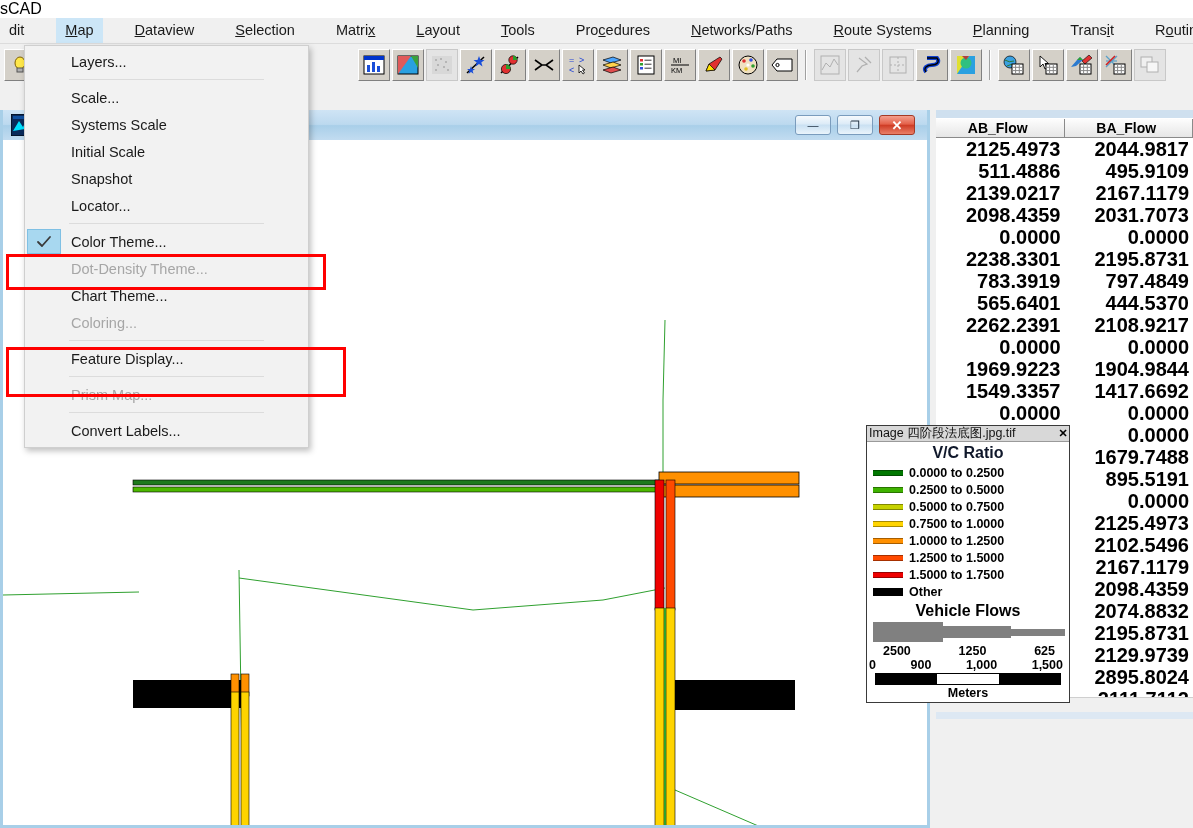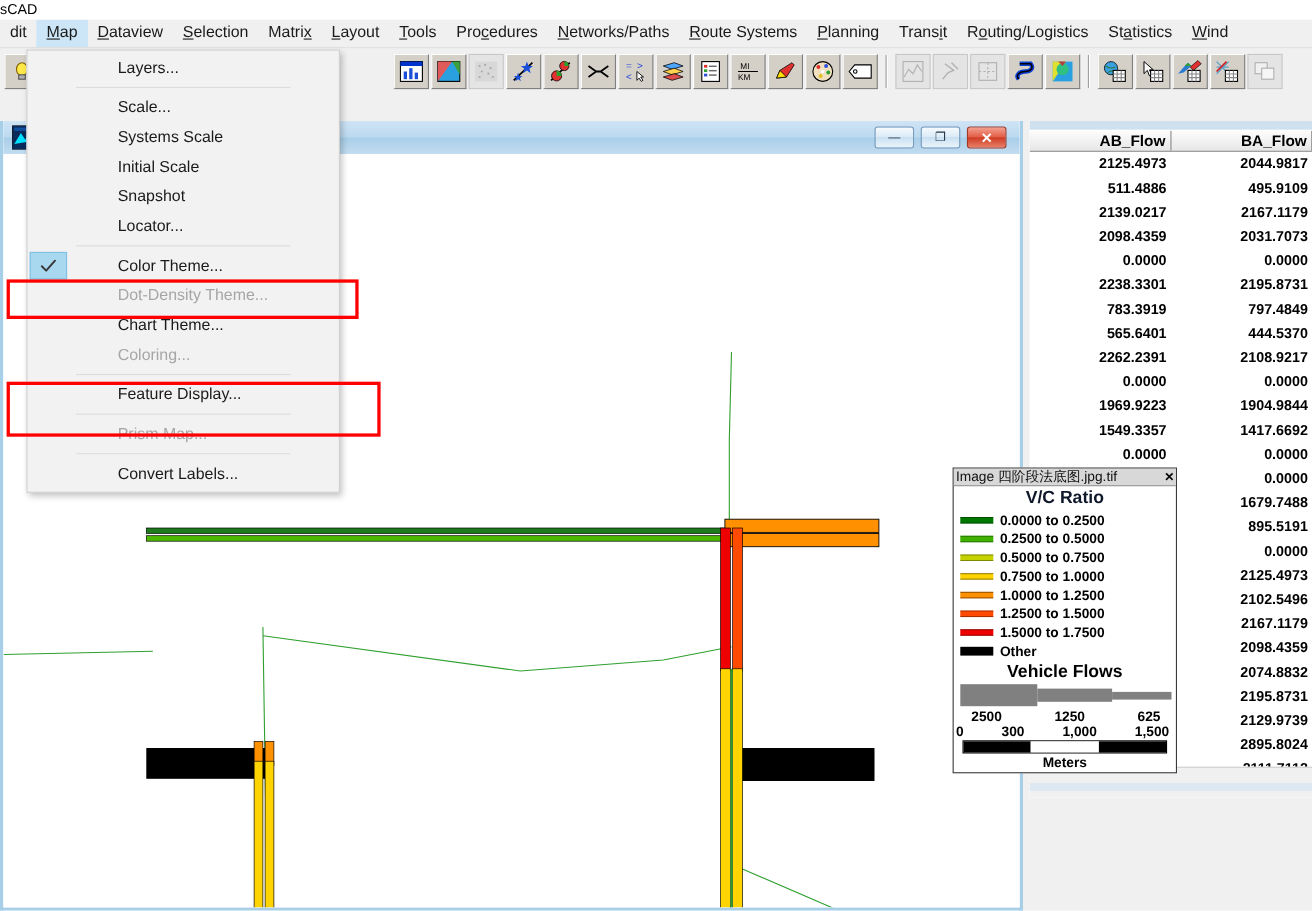--- a/index.html
+++ b/index.html
@@ -8,29 +8,29 @@
     width: 1193px; height: 828px;
     overflow: hidden;
     font-family: "Liberation Sans", sans-serif;
     background: #ffffff;
   }
   #app { position: relative; width: 1193px; height: 828px; overflow: hidden; background:#f0f0f0; }
 
   
   .app-title-strip {
     position: absolute; left: 0; top: 0; width: 1193px; height: 18px;
-    background: #ffffff; color: #000; font-size: 13px; line-height: 18px;
+    background: #ffffff; color: #000; font-size: 16px; line-height: 18px;
     padding-left: 0px; white-space: nowrap; overflow: hidden;
   }
 
   
   .menubar {
     position: absolute; left: 0; top: 18px; width: 1193px; height: 26px;
     background: #f0f0f0; border-bottom: 1px solid #dcdcdc;
-    display: flex; align-items: flex-start; white-space: nowrap; overflow: hidden;
+    display: flex; align-items: flex-start; white-space: nowrap; overflow: hidden; gap: 23px;
   }
   .menu-item {
     font-size: 14.5px; color: #1a1a1a; padding: 3px 9px 4px 9px;
     line-height: 18px; cursor: default;
   }
   .menu-item.active { background: #cce6f7; }
   .menu-item u { text-decoration: underline; }
 
   
   .toolbar {
@@ -125,40 +125,40 @@
   .scale-unit { text-align:center; font-size:12.5px; font-weight:bold; margin-top:1px; }
 
   
   .datatable {
     position: absolute; left: 936px; top: 110px; width: 257px; height: 615px;
     background:#ffffff; overflow:hidden; z-index: 5;
   }
   .dt-topstrip { height:8px; background:#cfe0ef; }
   .dt-header { display:flex; height:20px; background: linear-gradient(to bottom,#fdfdfd,#e6e6e6);
                border-top:1px solid #ffffff; border-bottom:1px solid #8a8a8a; }
-  .dt-th { flex:1 1 0; text-align:right; font-size:14px; font-weight:bold; color:#000;
+  .dt-th { flex:1 1 0; text-align:center; font-size:14px; font-weight:bold; color:#000;
            padding-right:4px; line-height:19px; border-right:1px solid #8a8a8a; overflow:hidden;}
   .dt-body { }
   .dt-row { display:flex; height:22px; }
-  .dt-td { flex:1 1 0; text-align:right; font-size:13px; font-weight:bold; color:#000;
+  .dt-td { flex:1 1 0; text-align:right; font-size:20px; font-weight:bold; color:#000;
            padding-right:4px; line-height:22px; white-space:nowrap; overflow:hidden; }
   .dt-row.clipped { height:11px; overflow:hidden; }
   .dt-row.clipped .dt-td { line-height:22px; }
   .dt-footer { position:absolute; left:0; bottom:0; width:100%; height:28px;
                background:#f0f0f0; border-top:1px solid #cfcfcf; }
   .dt-footer-line { position:absolute; left:0; bottom:6px; width:100%; height:7px; background:#dde8f3; }
 
   
   .dropdown {
     position: absolute; left: 24px; top: 45px; width: 285px;
     background: #f2f2f2; border: 1px solid #cfcfcf;
     box-shadow: 2px 3px 6px rgba(0,0,0,.25);
     z-index: 100; padding: 2px 0 3px 0;
   }
-  .dd-item { display:flex; align-items:center; height:27px; position:relative;gap:36px; }
+  .dd-item { display:flex; align-items:center; height:27px; position:relative; }
   .dd-check {
     width: 34px; height: 25px; margin-left:2px; flex:0 0 auto;
     display:flex; align-items:center; justify-content:center;
   }
   .dd-item.checked .dd-check { background:#a8d8f0; border:1px solid #7fc0e4; }
   .dd-check svg { display:block; }
   .dd-label { font-size:14.5px; color:#1a1a1a; padding-left:10px; white-space:nowrap; }
   .dd-item.disabled .dd-label { color:#a6a6a6; }
   .dd-sep { height:1px; background:#dcdcdc; margin: 4px 44px 4px 44px; }
 
@@ -538,21 +538,21 @@
       <div class="vf-bar" style="left:138px;top:7px;  width:54px; height:7px;"></div>
     </div>
     <div class="vf-ticks" id="vf-ticks">
         <span>2500</span>
         <span>1250</span>
         <span>625</span>
       </div>
 
     <div class="scale-ticks" id="scale-ticks">
         <span>0</span>
-        <span>300</span>
+        <span>900</span>
         <span>1,000</span>
         <span>1,500</span>
       </div>
     <div class="scalebar">
       <span class="b"></span>
       <span class="w"></span>
       <span class="b"></span>
     </div>
     <div class="scale-unit">Meters</div>
   </div>

